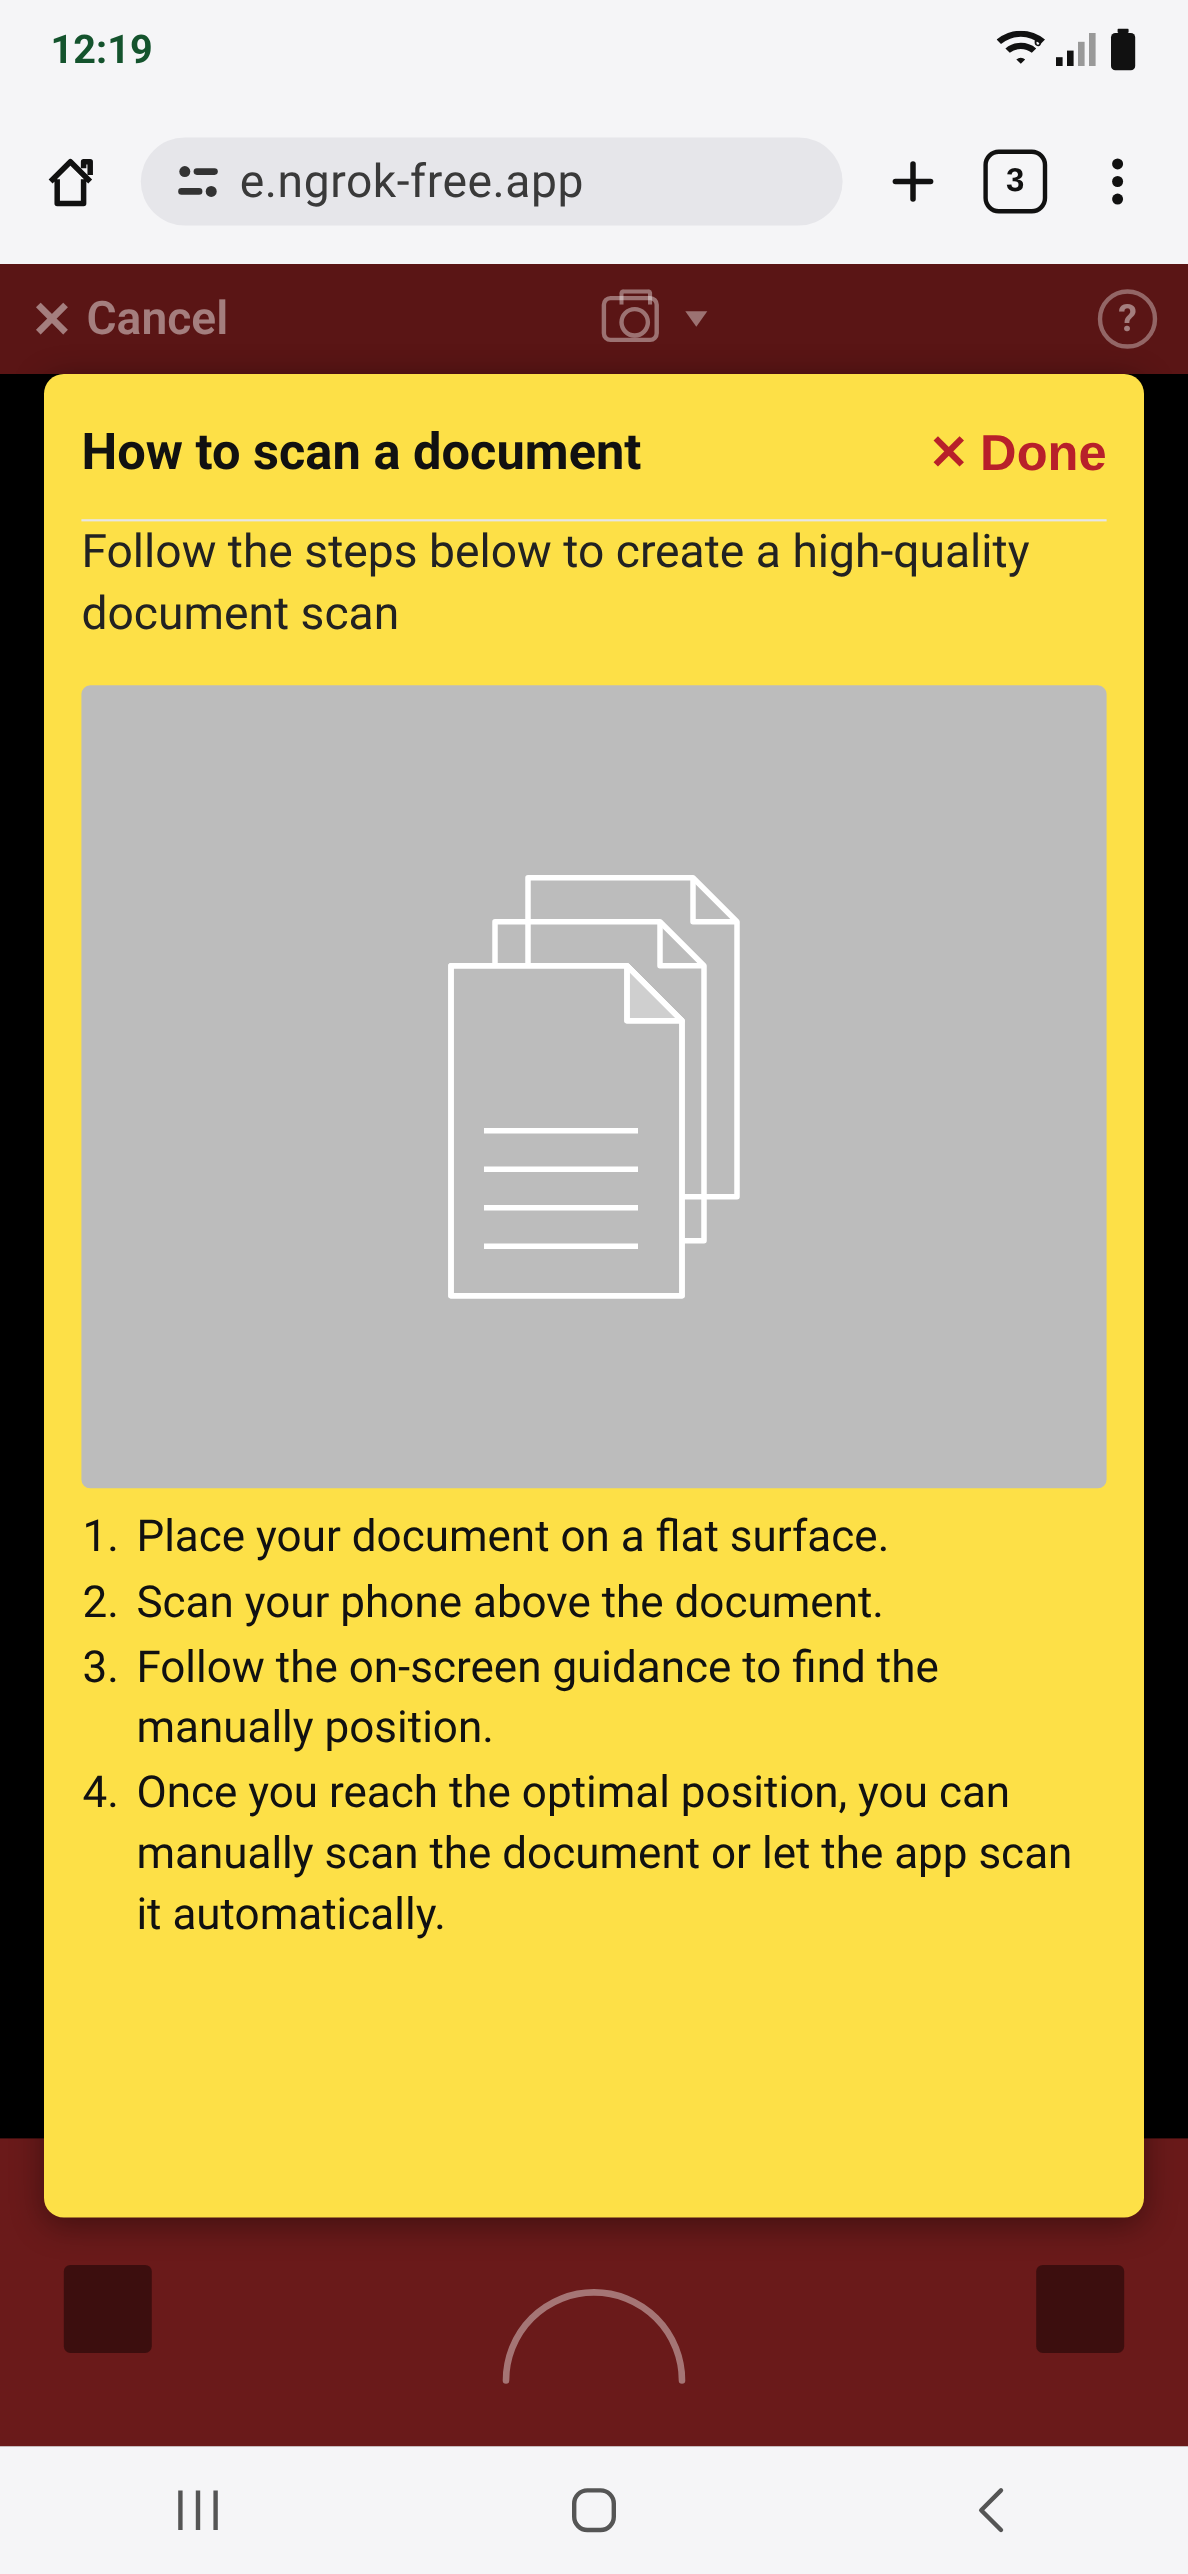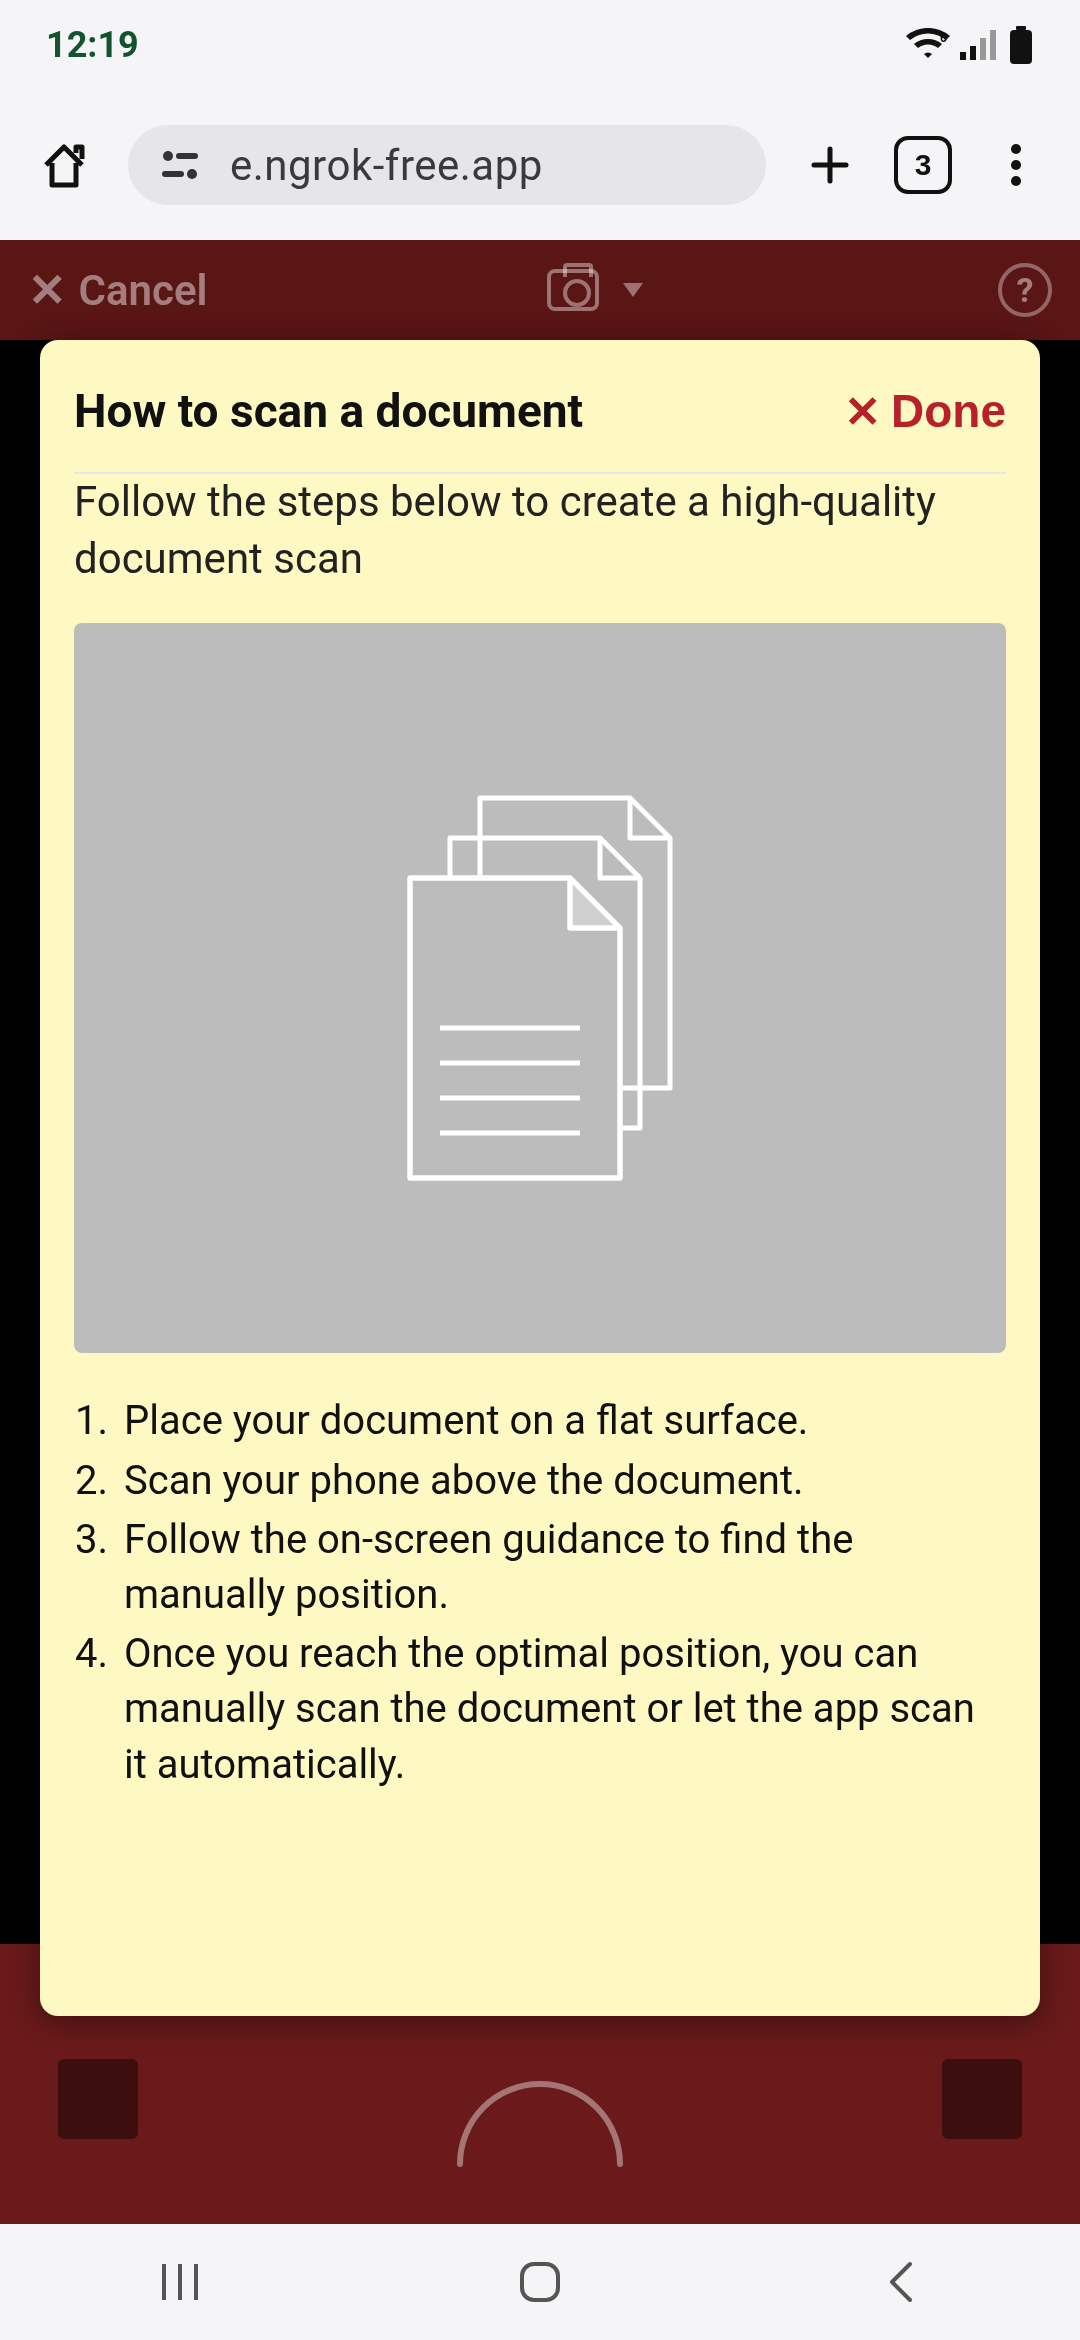--- a/index.html
+++ b/index.html
@@ -6,21 +6,21 @@
   html, body { width: 1080px; height: 2340px; font-family: -apple-system, Roboto, Arial, sans-serif; background: #f5f5f7; overflow: hidden; }
 
   
   .status-bar { height: 90px; display: flex; align-items: center; justify-content: space-between; padding: 0 46px; font-size: 36px; font-weight: 700; color: #14532d; }
   .status-right { display: flex; align-items: center; gap: 10px; }
   .status-right svg { display: block; }
 
   
   .browser-bar { height: 150px; display: flex; align-items: center; padding: 0 28px; gap: 28px; }
   .home-btn, .newtab-btn, .menu-btn, .tabcount-btn { width: 72px; height: 72px; display: flex; align-items: center; justify-content: center; background: none; border: none; }
-  .url-pill { flex: 1; height: 80px; background: #e6e6ea; border-radius: 40px; display: flex; align-items: center; padding: 0 30px; gap: 28px; }
+  .url-pill { flex: 1; height: 80px; background: #e6e6ea; border-radius: 40px; display: flex; align-items: center; padding: 0 30px; gap: 16px; }
   .url-text { font-size: 42px; color: #3a3a3a; letter-spacing: .5px; white-space: nowrap; overflow: hidden; }
   .tabcount-btn { border: 4px solid #111; border-radius: 14px; width: 58px; height: 58px; font-size: 30px; font-weight: 700; color:#111; }
 
   
   .webview { position: relative; height: 1984px; background: #000; }
   .app-header { height: 100px; background: #5a1515; display: flex; align-items: center; padding: 0 28px; gap: 10px; color: rgba(255,255,255,.45); }
   .hdr-left, .hdr-center, .hdr-right { display: flex; align-items: center; gap: 12px; }
   .hdr-left { font-size: 42px; font-weight: 600; }
   .hdr-center { flex: 1; justify-content: center; font-size: 42px; font-weight: 500; gap: 18px; }
   .hdr-right { width: 70px; justify-content: flex-end; }
@@ -30,31 +30,31 @@
   .camera-icon::after { content:""; position:absolute; top:6px; left:12px; width:20px; height:20px; border:4px solid rgba(255,255,255,.4); border-radius:50%; }
   .caret-down { width:0; height:0; border-left:10px solid transparent; border-right:10px solid transparent; border-top:14px solid rgba(255,255,255,.4); margin-left:6px; }
 
   .bottom-strip { position:absolute; left:0; right:0; bottom:0; height: 280px; background: #6a1a1a; }
   .bottom-dock { position:absolute; left:58px; right:58px; bottom:70px; height:110px; display:flex; align-items:center; justify-content:space-between; }
   .dock-slot { width:80px; height:80px; background:#2a0a0a; border-radius:6px; opacity:.7; }
   .dock-arc { position:absolute; left:50%; bottom:40px; width:220px; height:140px; transform: translateX(-50%); }
   .dock-arc svg { width:100%; height:100%; }
 
   
-  .modal { position: absolute; top: 100px; left: 40px; right: 40px; bottom: 208px; background: #fef9c3; border-radius: 18px; padding: 44px 34px 30px 34px; box-shadow: 0 6px 30px rgba(0,0,0,.4); display: flex; flex-direction: column; }
+  .modal { position: absolute; top: 100px; left: 40px; right: 40px; bottom: 208px; background: #fde047; border-radius: 18px; padding: 44px 34px 30px 34px; box-shadow: 0 6px 30px rgba(0,0,0,.4); display: flex; flex-direction: column; }
   .modal-head { display: flex; align-items: center; justify-content: space-between; padding-bottom: 34px; border-bottom: 2px solid #e6e6e6; }
   .modal-title { font-size: 46px; font-weight: 700; color: #111; }
   .done-btn { display: flex; align-items: center; gap: 10px; font-size: 46px; font-weight: 600; color: #b8202a; background:none; border:none; }
   .done-btn .x { font-size: 44px; font-weight: 700; }
 
   .modal-intro { font-size: 42px; color: #222; line-height: 1.35; margin-bottom: 36px; }
 
   .illus { width:100%; height: 730px; background: #bcbcbc; border-radius: 8px; display:flex; align-items:center; justify-content:center; }
 
-  .steps { margin-top: 40px; font-size: 40px; color: #111; line-height: 1.38; }
+  .steps { margin-top: 16px; font-size: 40px; color: #111; line-height: 1.38; }
   .steps li { margin-bottom: 4px; list-style-position: outside; margin-left: 44px; padding-left: 6px; }
   .steps { padding-left: 0; }
   ol.steps { list-style: decimal; }
 
   
   .sysnav { position: absolute; left:0; right:0; bottom:0; height: 116px; background: #f5f5f7; display:flex; align-items:center; justify-content: space-around; }
   .sysnav button { background:none; border:none; width:200px; height:80px; display:flex; align-items:center; justify-content:center; }
 </style>
 </head>
 <body>

